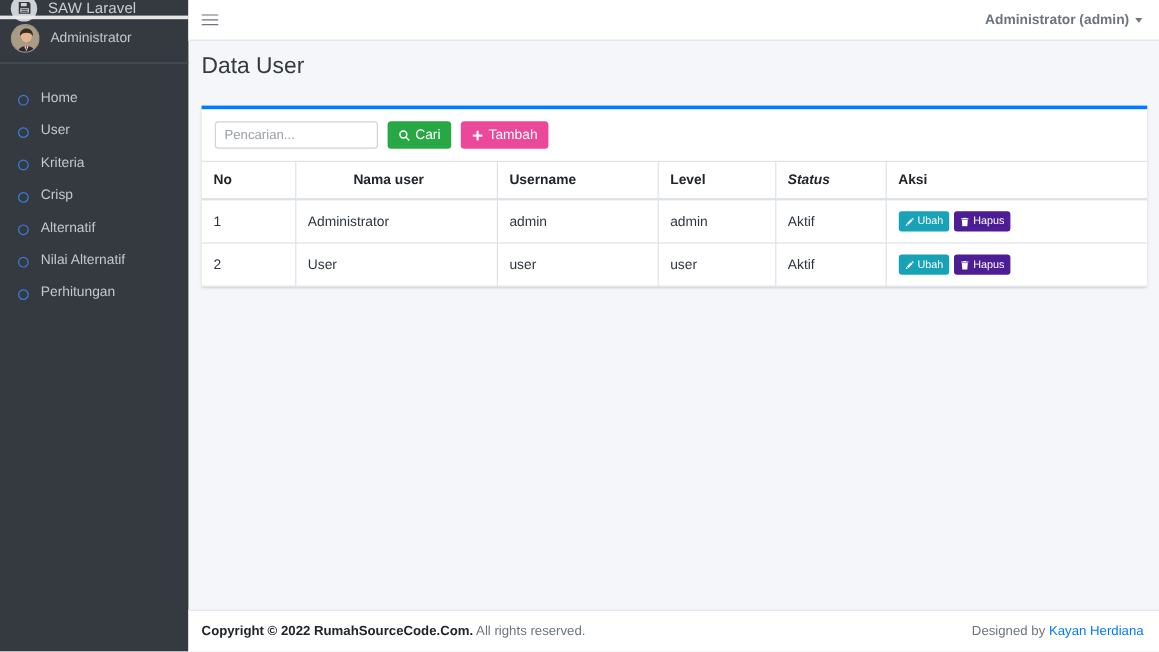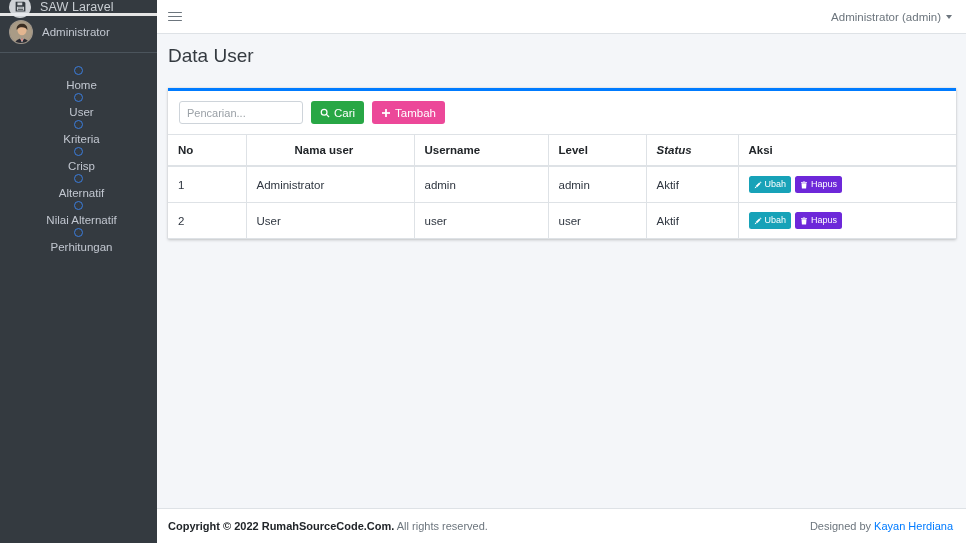--- a/index.html
+++ b/index.html
@@ -43,41 +43,42 @@
   .avatar {
     width: 24px; height: 24px; border-radius: 50%;
     background: #8d8274; overflow: hidden; flex: 0 0 auto;
     position: relative; border: 1px solid rgba(255,255,255,.18);
   }
   .avatar svg { display: block; }
   .user-name { margin-left: 9px; font-size: 11.5px; color: #c2c7d0; }
 
   .nav { margin-top: 8px; padding: 0 3px; }
   .nav-item {
-    display: flex; align-items: center;
+    display: flex; align-items: flex-end;
     height: 27px; padding: 0 7px; margin-bottom: 0px;
-    border-radius: 3px; cursor: pointer; flex-direction: column;
+    border-radius: 3px; cursor: pointer;
   }
   .nav-icon {
     width: 18px; flex: 0 0 18px; display:flex; align-items:center; justify-content:center;
   }
   .nav-icon i {
     display: block; width: 9px; height: 9px;
     border: 1.6px solid #3b7ddd; border-radius: 50%;
   }
   .nav-label { margin-left: 6px; font-size: 11.5px; color: #c2c7d0; white-space: nowrap; }
 
   
   #main { position: absolute; left: 157px; top: 0; width: 809px; height: 543px; }
 
   .navbar {
     height: 34px; background: #ffffff;
     border-bottom: 1px solid #dee2e6;
     display: flex; align-items: center; justify-content: space-between;
     padding: 0 14px 0 11px;
+    font-weight: bold;
   }
   .hamburger { width: 14px; cursor: pointer; padding: 2px 0; }
   .hamburger span {
     display: block; height: 1.6px; background: #6c757d;
     margin: 2.6px 0; border-radius: 1px;
   }
   .nav-right { display: flex; align-items: center; font-size: 11.5px; color: #6c757d; cursor: pointer;}
   .caret {
     display: inline-block; margin-left: 5px;
     border-left: 3.5px solid transparent; border-right: 3.5px solid transparent;
@@ -92,21 +93,21 @@
   .card {
     background: #fff;
     border-top: 3px solid #007bff;
     box-shadow: 0 0 1px rgba(0,0,0,.125), 0 1px 3px rgba(0,0,0,.2);
     width: 788px;
   }
   .card-body { padding: 10px 11px; }
 
   .toolbar { display: flex; align-items: center; gap: 8px; }
   .search-input {
-    width: 124px; height: 23px;
+    width: 136px; height: 23px;
     border: 1px solid #ced4da; border-radius: 3px;
     padding: 0 7px; font-size: 11px; color: #495057;
     font-family: "Liberation Sans", sans-serif; background: #fff;
   }
   .search-input::placeholder { color: #9aa0a6; }
   .btn {
     display: inline-flex; align-items: center; gap: 4px;
     height: 23px; padding: 0 9px;
     border: none; border-radius: 3px; cursor: pointer;
     font-size: 11.5px; color: #fff;
@@ -141,21 +142,21 @@
   .col-aksi  { width: auto; }
 
   .act { display: flex; gap: 4px; align-items: center; }
   .btn-xs {
     display: inline-flex; align-items: center; gap: 3px;
     height: 17px; padding: 0 5px; border: none; border-radius: 2.5px;
     font-size: 9px; color: #fff; cursor: pointer;
     font-family: "Liberation Sans", sans-serif; line-height: 1;
   }
   .btn-info   { background: #17a2b8; }
-  .btn-danger { background: #6d28d9; text-align: center; }
+  .btn-danger { background: #4c1d95; text-align: center; }
   .btn-xs svg { display: block; }
 
   
   .footer {
     position: absolute; left: 0; bottom: 0; width: 809px; height: 35px;
     background: #fff; border-top: 1px solid #dee2e6;
     display: flex; align-items: center; justify-content: space-between;
     padding: 0 13px 0 11px;
     font-size: 11px; color: #6c757d;
   }

